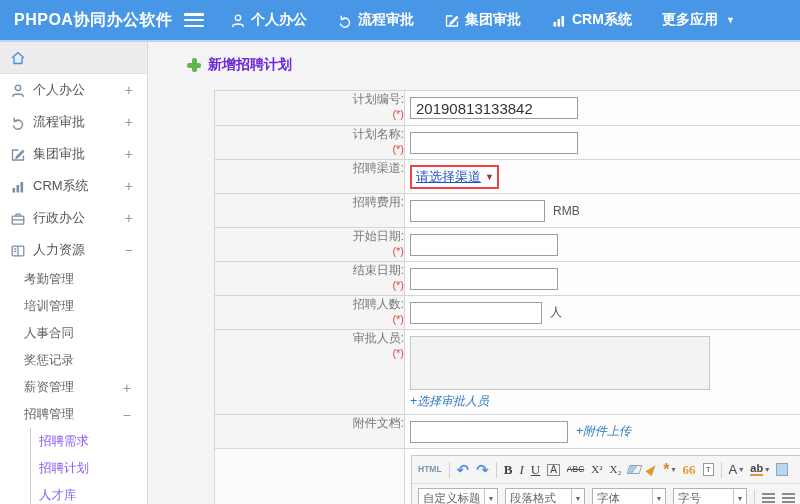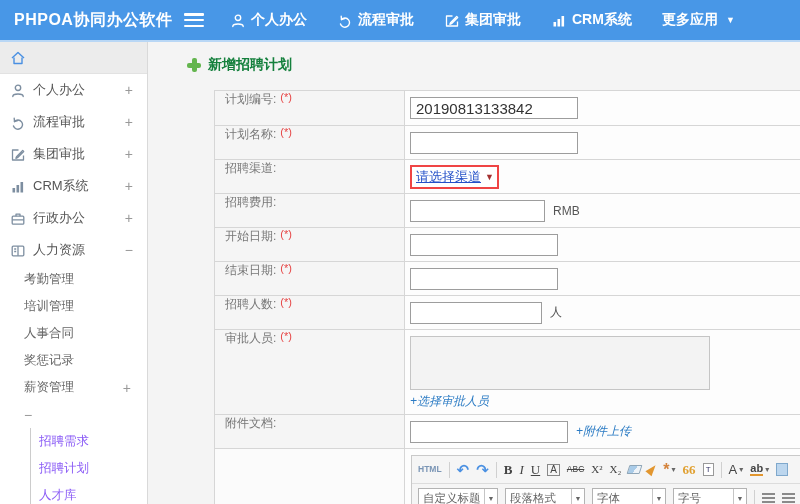--- a/index.html
+++ b/index.html
@@ -32,28 +32,28 @@
   .sub-item { height:27px; display:flex; align-items:center; padding:0 16px 0 24px; font-size:12.5px; color:#666; cursor:pointer; }
   .sub-item .lbl { flex:1; }
   .subsub-wrap { margin-left:30px; border-left:1px solid #ccc; }
   .subsub-item { height:27px; display:flex; align-items:center; padding-left:8px; font-size:12.5px; color:#8b5cf6; cursor:pointer; }
 
   
   .page-title { display:flex; align-items:center; gap:7px; margin:14px 0 0 39px; }
   .plus-icon { position:relative; width:14px; height:14px; display:inline-block; }
   .plus-icon::before { content:""; position:absolute; left:4.5px; top:0; width:5px; height:14px; background:#64b54e; border-radius:2px; }
   .plus-icon::after  { content:""; position:absolute; top:4.5px; left:0; width:14px; height:5px; background:#64b54e; border-radius:2px; }
-  .title-text { font-size:14px; font-weight:bold; color:#15803d; }
+  .title-text { font-size:14px; font-weight:bold; color:#6d28d9; }
 
   
   .ftable { margin:16px 0 0 66px; width:640px; border:1px solid #d6d6d6; background:#fdfdfd; }
   .frow { display:flex; border-top:1px solid #d6d6d6; min-height:34px; }
   .frow:first-child { border-top:none; }
   .flabel { width:190px; background:#f5f5f5; border-right:1px solid #d6d6d6; padding-left:10px;
-            display:flex; align-items:flex-start; font-size:12px; color:#777; flex-shrink:0; }
+            display:flex; align-items:flex-end; font-size:12px; color:#777; flex-shrink:0;flex-direction:column; }
   .req { color:#e64545; margin-left:4px; font-size:11px; }
   .fvalue { flex:1; display:flex; align-items:center; gap:8px; padding-left:5px; background:#fdfdfd; }
   .tin { height:22px; border:1px solid #9d9d9d; background:#fff; font:13px "Liberation Sans","DejaVu Sans",sans-serif; padding:0 5px; color:#333; }
   .tin-lg { width:168px; font-size:15px; }
   .w168{width:168px;} .w148{width:148px;} .w135{width:135px;} .w132{width:132px;} .w158{width:158px;}
   .suffix { font-size:12px; color:#555; }
   .blink { color:#2b7bc4; font-size:12px; text-decoration:none; cursor:pointer;font-style:italic; }
   .chan-select { display:inline-flex; align-items:center; gap:4px; border:2px solid #ef4444; background:#fff; padding:1px 3px 1px 4px; cursor:pointer; }
   .chan-select .txt { color:#2450c8; font-size:13px; text-decoration:underline; }
   .chan-select .car { color:#a33030; font-size:9px; }
@@ -228,20 +228,21 @@
       <span class="lbl">人事合同</span>
     </div>
     <div class="sub-item">
       <span class="lbl">奖惩记录</span>
     </div>
     <div class="sub-item">
       <span class="lbl">薪资管理</span>
       <span class="expand">+</span>
     </div>
     <div class="sub-item">
+      <span class="lbl">招聘管理</span>
       <span class="expand">−</span>
     </div>
 
     <div class="subsub-wrap">
       <div class="subsub-item">
         <span>招聘需求</span>
       </div>
       <div class="subsub-item">
         <span>招聘计划</span>
       </div>

